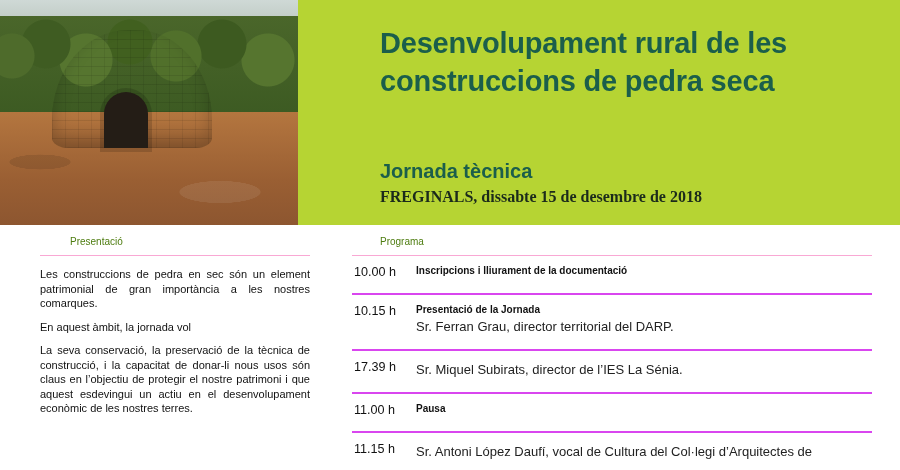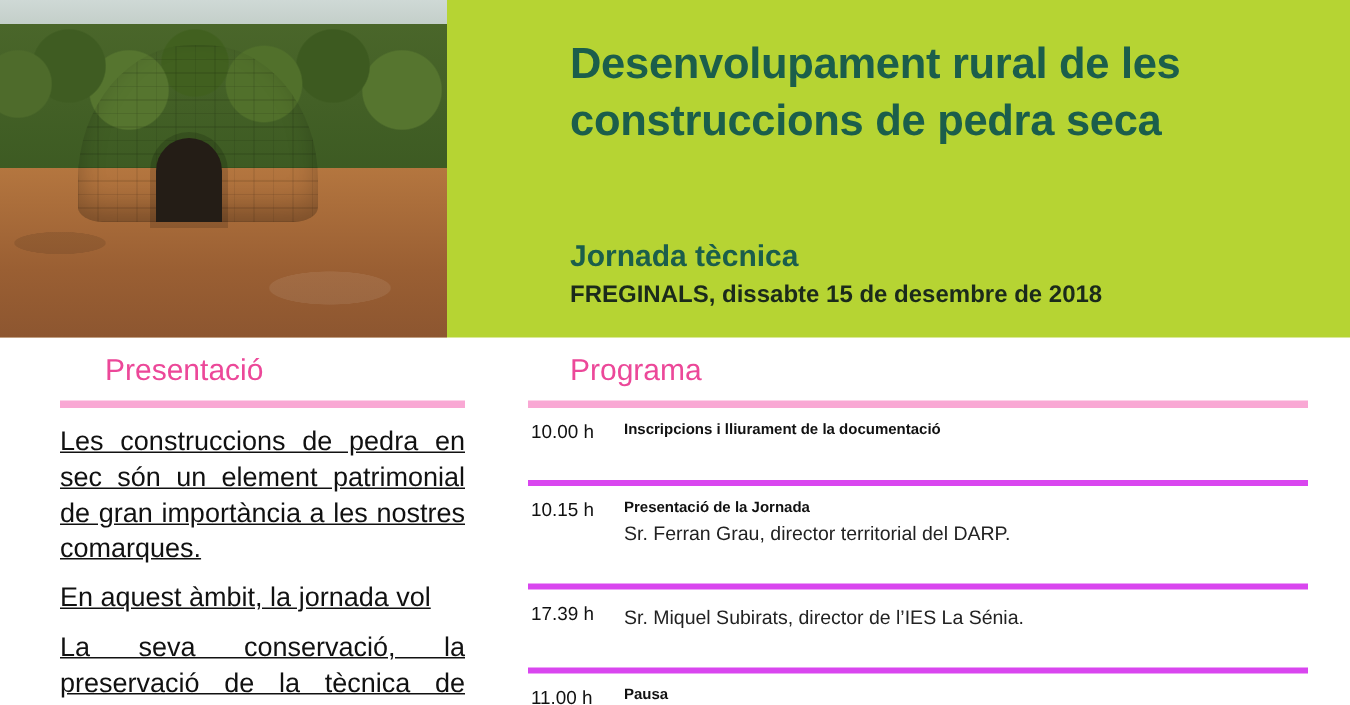--- a/index.html
+++ b/index.html
@@ -123,62 +123,62 @@
     font-size: 20px;
     font-weight: bold;
     color: #1b5e4b;
   }
   .hero-sub2 {
     position: absolute;
     left: 380px; top: 188px;
     font-size: 16px;
     font-weight: bold;
     color: #1b2a1b;
+    font-family: Liberation Serif, serif;
   }
 
   
   .left-col {
     position: absolute;
     left: 40px; top: 236px;
     width: 270px;
   }
   .right-col {
     position: absolute;
     left: 352px; top: 236px;
     width: 520px;
   }
   .section-head {
-    font-size: 20px;
-    color: #ec4899;
+    font-size: 10px;
+    color: #4d7c0f;
     padding: 0 0 8px 30px;
-    border-bottom: 5px solid #f9a8d4;
+    border-bottom: 1px solid #f9a8d4;
   }
   .section-head.right {
     padding-left: 28px;
   }
   .body-text p {
     margin: 0 0 9px 0;
-    font-size: 18px;
+    font-size: 11px;
     line-height: 1.32;
     text-align: justify;
-    text-decoration: underline;
   }
   .body-text {
     margin-top: 11px;
   }
 
   
   .prog-list {
     margin-top: 0;
   }
   .prog-row {
     display: flex;
     align-items: flex-start;
-    border-bottom: 4px solid #d946ef;
-    padding: 9px 0 25px 0;
+    border-bottom: 2px solid #d946ef;
+    padding: 9px 0 14px 0;
   }
   .prog-time {
     flex: 0 0 62px;
     font-size: 12.6px;
     color: #111;
     padding-left: 2px;
   }
   .prog-body {
     flex: 1 1 auto;
   }

